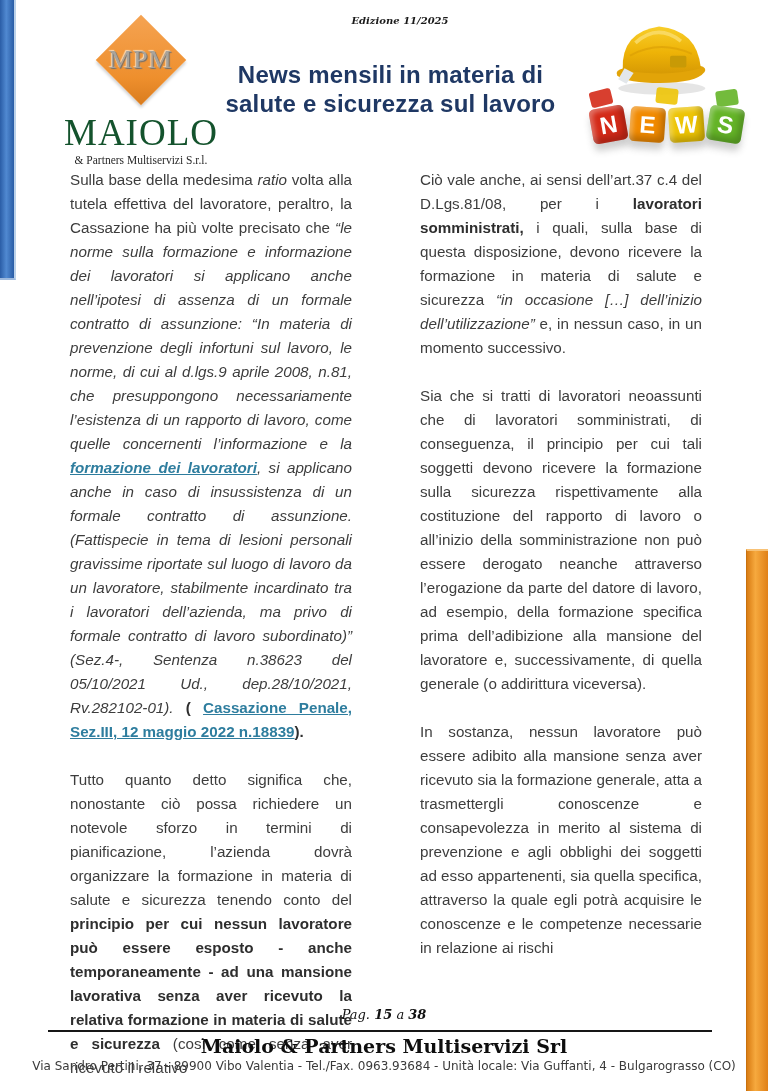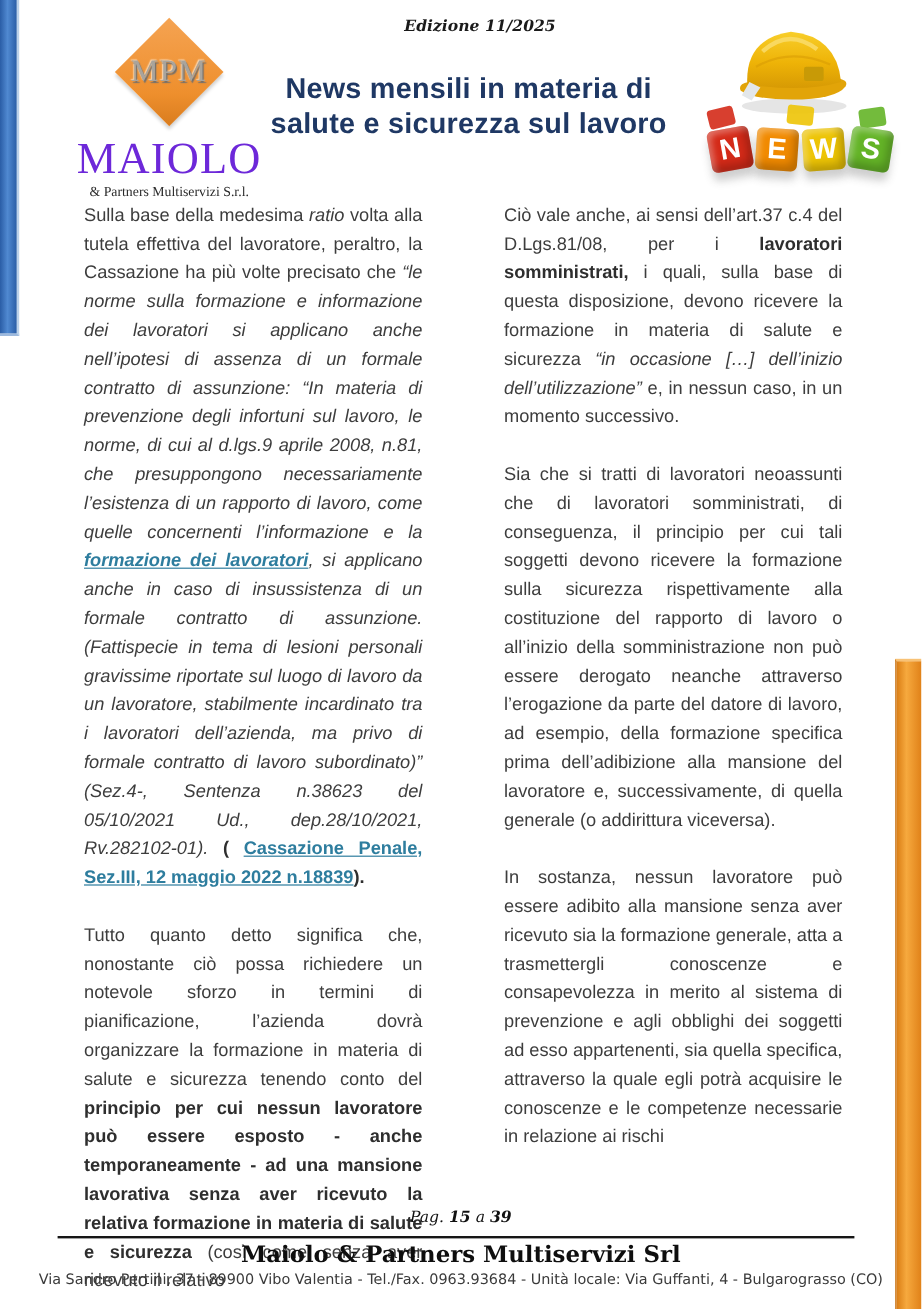--- a/index.html
+++ b/index.html
@@ -15,27 +15,27 @@
     border-top:2px solid #f8c276;border-left:1px solid #c8700e;}
 
   
   .logo{position:absolute;left:56px;top:12px;width:170px;text-align:center;}
   .diamond-wrap{height:96px;display:flex;align-items:center;justify-content:center;}
   .diamond{width:64px;height:64px;background:linear-gradient(135deg,#f5a352,#ee8f2d 70%,#d97c1e);
     transform:rotate(45deg);display:flex;align-items:center;justify-content:center;
     box-shadow:2px 2px 3px rgba(0,0,0,.18);}
   .diamond span{transform:rotate(-45deg);font-family:"Liberation Serif",serif;font-size:26px;
     color:#a9a49c;letter-spacing:1px;text-shadow:1px 1px 1px #6e6e6e,-1px -1px 1px #f9d9b5;}
-  .logo-name{font-family:"Liberation Serif",serif;font-size:37px;line-height:1;color:#6d28d9;
+  .logo-name{font-family:"Liberation Serif",serif;font-size:37px;line-height:1;color:#14532d;
     letter-spacing:1px;margin-top:6px;}
   .logo-sub{font-family:"Liberation Serif",serif;font-size:11.5px;color:#2a2a2a;margin-top:3px;}
 
   
   .edition{position:absolute;top:15px;left:250px;width:300px;text-align:center;
-    font-family:"DejaVu Serif",serif;font-style:italic;font-weight:bold;font-size:13px;color:#1a1a1a;}
+    font-family:"DejaVu Serif",serif;font-style:italic;font-weight:bold;font-size:10px;color:#1a1a1a;}
   .title{position:absolute;top:61px;left:168px;width:445px;margin:0;text-align:center;
     font-size:24px;line-height:1.2;font-weight:bold;color:#1f3864;letter-spacing:.2px;}
 
   
   .hat{position:absolute;left:610px;top:6px;width:100px;height:92px;}
   .cubes{position:absolute;left:584px;top:98px;width:166px;height:52px;
     display:flex;gap:4px;align-items:center;justify-content:center;}
   .cube{width:35px;height:35px;border-radius:5px;display:flex;align-items:center;justify-content:center;
     color:#fff;font-weight:bold;font-size:24px;font-family:"Liberation Sans",sans-serif;
     box-shadow:0 7px 7px rgba(60,60,60,.25),inset -4px -5px 7px rgba(0,0,0,.22),inset 3px 3px 5px rgba(255,255,255,.35);}
@@ -127,19 +127,19 @@
         <p><span class="">Ciò vale anche, ai sensi dell’art.37 c.4 del D.Lgs.81/08, per i </span><span class="bd">lavoratori somministrati,</span><span class=""> i quali, sulla base di questa disposizione, devono ricevere la formazione in materia di salute e sicurezza </span><span class="it">“in occasione […] dell’inizio dell’utilizzazione”</span><span class=""> e, in nessun caso, in un momento successivo.</span></p>
         <p><span class="">Sia che si tratti di lavoratori neoassunti che di lavoratori somministrati, di conseguenza, il principio per cui tali soggetti devono ricevere la formazione sulla sicurezza rispettivamente alla costituzione del rapporto di lavoro o all’inizio della somministrazione non può essere derogato neanche attraverso l’erogazione da parte del datore di lavoro, ad esempio, della formazione specifica prima dell’adibizione alla mansione del lavoratore e, successivamente, di quella generale (o addirittura viceversa).</span></p>
         <p><span class="">In sostanza, nessun lavoratore può essere adibito alla mansione senza aver ricevuto sia la formazione generale, atta a trasmettergli conoscenze e consapevolezza in merito al sistema di prevenzione e agli obblighi dei soggetti ad esso appartenenti, sia quella specifica, attraverso la quale egli potrà acquisire le conoscenze e le competenze necessarie in relazione ai rischi</span></p>
       </div>
   </div>
 
   <div class="pag">
     <span>Pag.</span>
     <b>15</b>
     <span>a</span>
-    <b>39</b>
+    <b>38</b>
   </div>
   <div class="rule"></div>
   <div class="company">Maiolo &amp; Partners Multiservizi Srl</div>
   <div class="address">Via Sandro Pertini, 37 - 89900 Vibo Valentia - Tel./Fax. 0963.93684 - Unità locale: Via Guffanti, 4 - Bulgarograsso (CO)</div>
 
 </div>
 
 </body></html>

